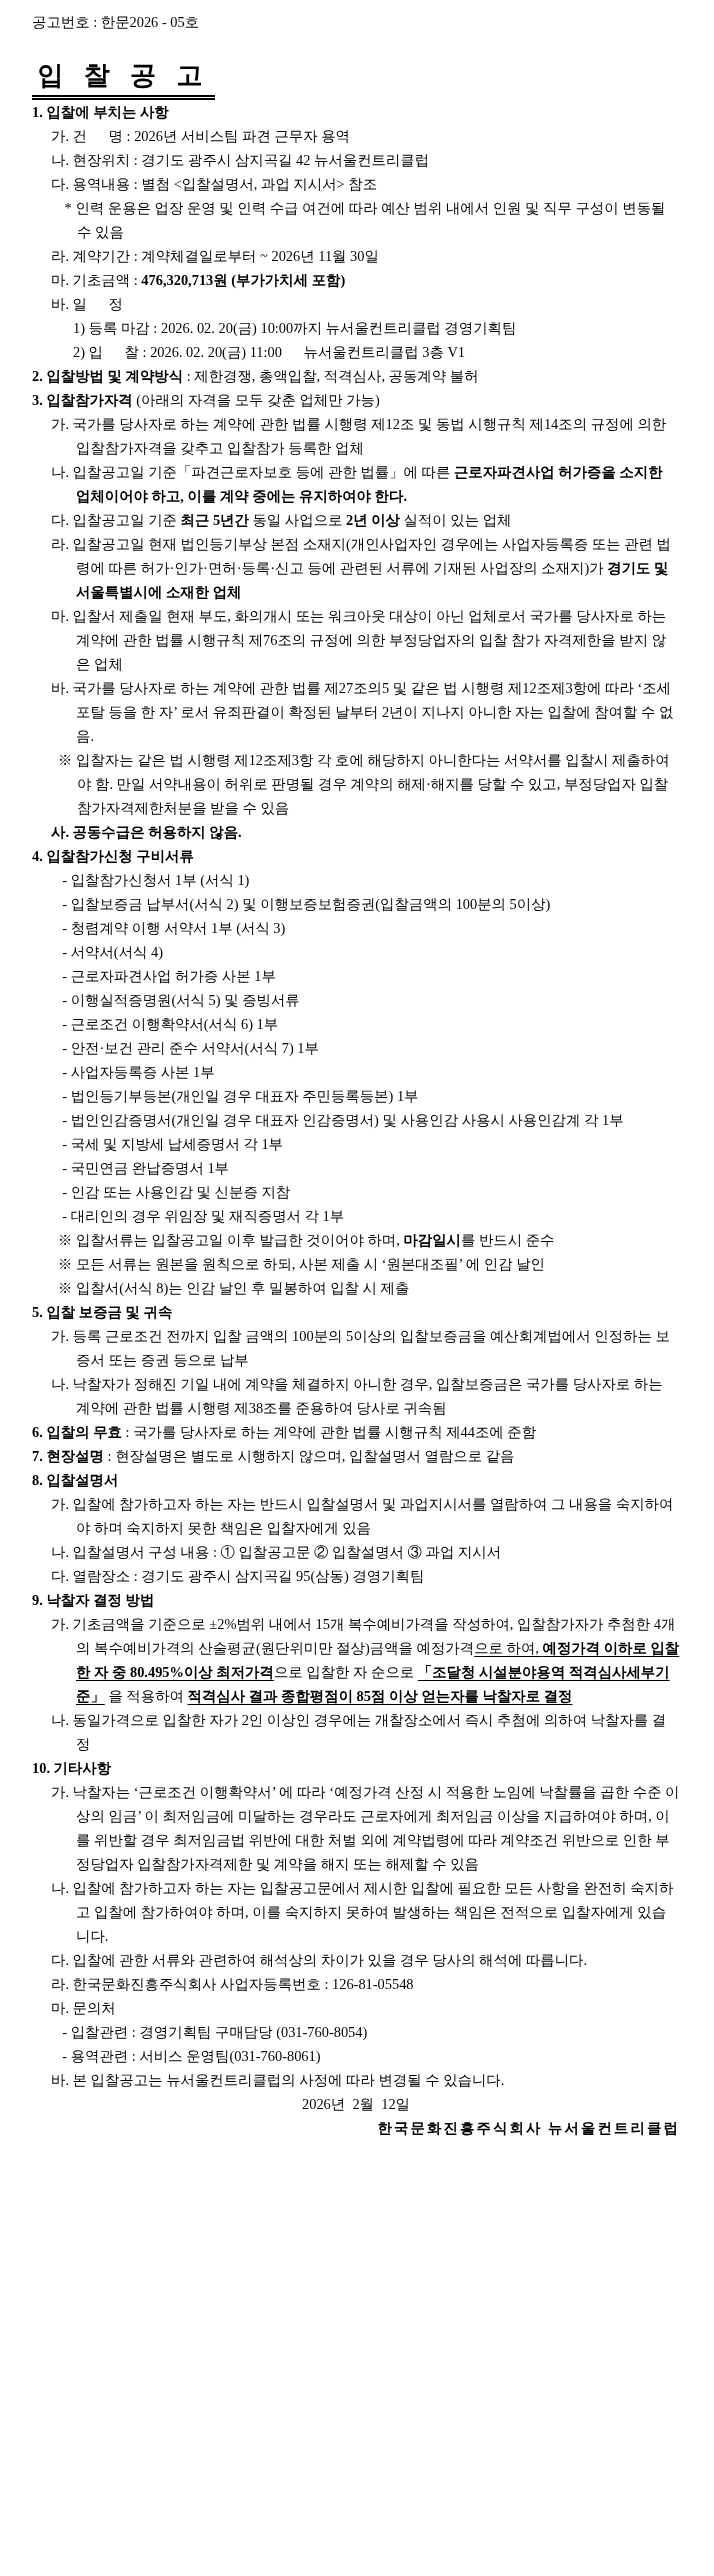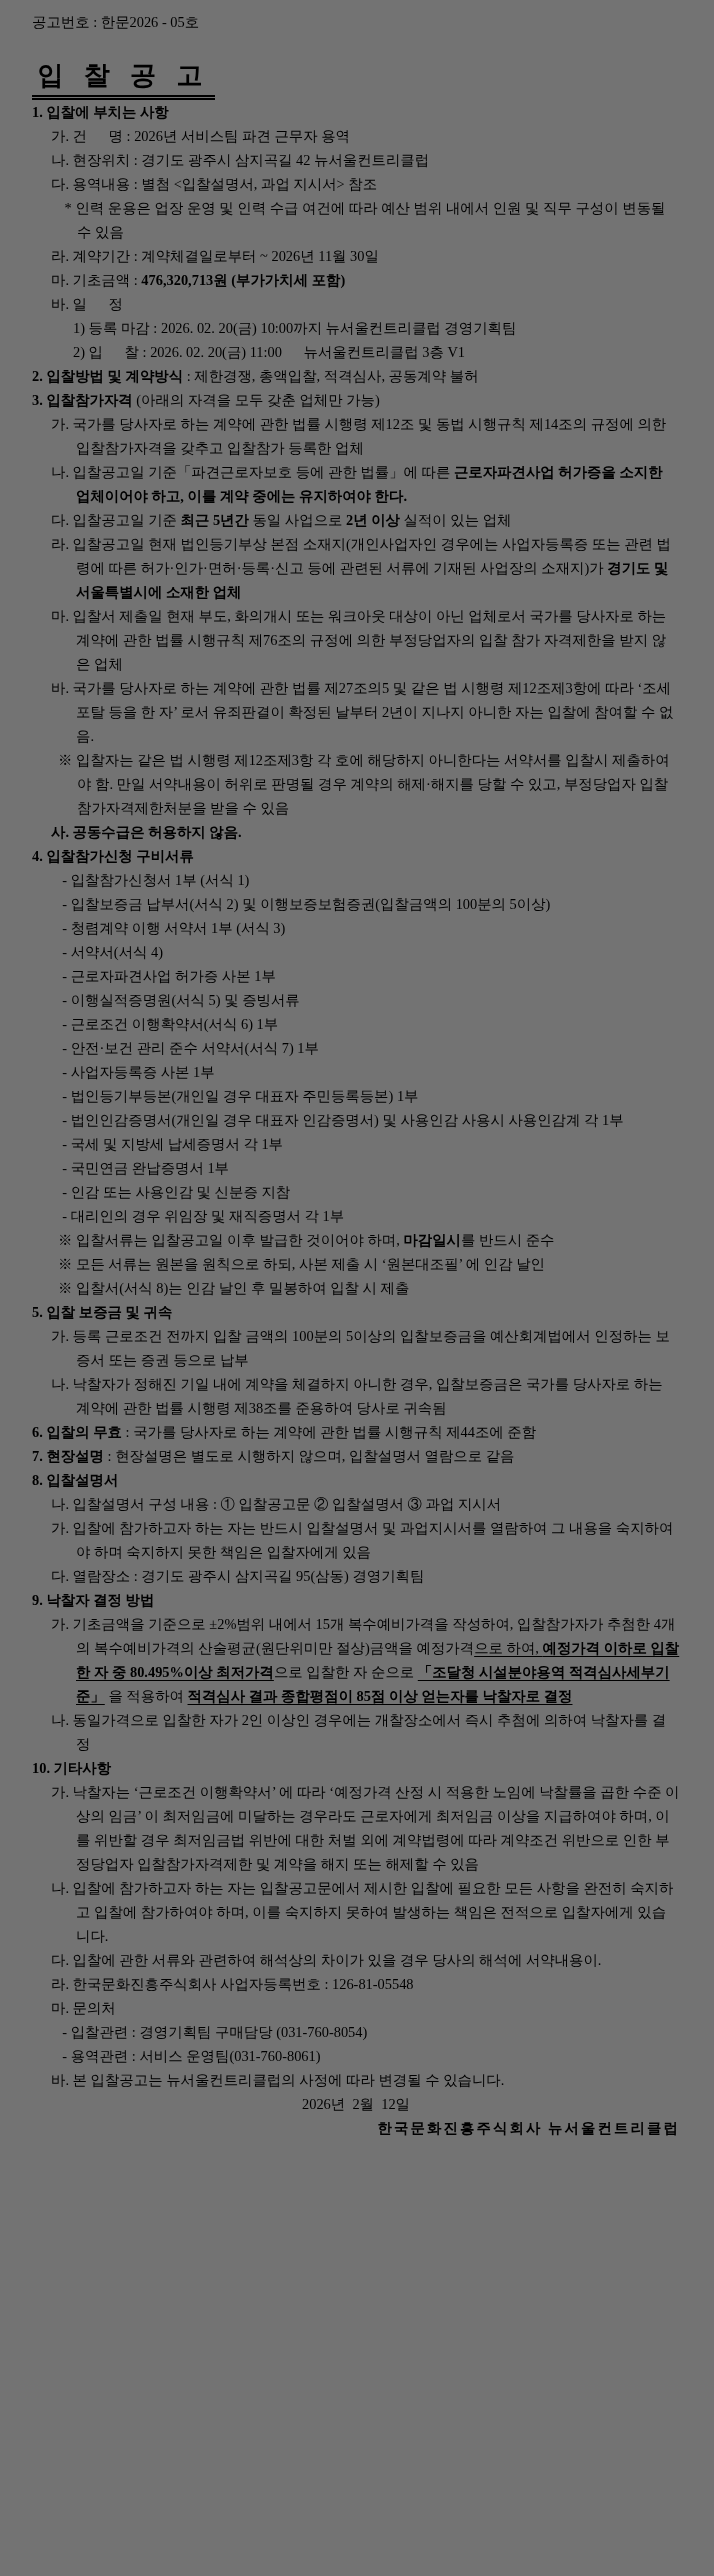--- a/index.html
+++ b/index.html
@@ -1,21 +1,21 @@
 <!DOCTYPE html>
 <html style="font-size:11px"><head>
 <meta charset="utf-8">
 <style>
   html,body{margin:0;padding:0;background:#e8e8e8;}
   .page{
     position:relative;
     width:714px;
     min-height:2576px;
     margin:0 auto;
-    background:#737373;
+    background:#ffffff;
     color:#000;
     font-family:"Liberation Serif","DejaVu Serif",serif;
     box-sizing:border-box;
     padding:9.6px 34px 131px 32px;
   }
   .page p{
     margin:0;
     white-space:pre-wrap;
     font-size:14.4px;
     line-height:24px;
@@ -97,30 +97,30 @@
       <p class="dash"><span>- 대리인의 경우 위임장 및 재직증명서 각 1부</span></p>
       <p class="note"><span>※ 입찰서류는 입찰공고일 이후 발급한 것이어야 하며, </span><span class="b">마감일시</span><span>를 반드시 준수</span></p>
       <p class="note"><span>※ 모든 서류는 원본을 원칙으로 하되, 사본 제출 시 ‘원본대조필’ 에 인감 날인</span></p>
       <p class="note"><span>※ 입찰서(서식 8)는 인감 날인 후 밀봉하여 입찰 시 제출</span></p>
       <p class="sec"><span class="b">5. 입찰 보증금 및 귀속</span></p>
       <p class="item"><span>가. 등록 근로조건 전까지 입찰 금액의 100분의 5이상의 입찰보증금을 예산회계법에서 인정하는 보증서 또는 증권 등으로 납부</span></p>
       <p class="item"><span>나. 낙찰자가 정해진 기일 내에 계약을 체결하지 아니한 경우, 입찰보증금은 국가를 당사자로 하는 계약에 관한 법률 시행령 제38조를 준용하여 당사로 귀속됨</span></p>
       <p class="sec"><span class="b">6. 입찰의 무효</span><span> : 국가를 당사자로 하는 계약에 관한 법률 시행규칙 제44조에 준함</span></p>
       <p class="sec"><span class="b">7. 현장설명</span><span> : 현장설명은 별도로 시행하지 않으며, 입찰설명서 열람으로 같음</span></p>
       <p class="sec"><span class="b">8. 입찰설명서</span></p>
+      <p class="item"><span>가. 입찰에 참가하고자 하는 자는 반드시 입찰설명서 및 과업지시서를 열람하여 그 내용을 숙지하여야 하며 숙지하지 못한 책임은 입찰자에게 있음</span></p>
       <p class="item"><span>나. 입찰설명서 구성 내용 : ① 입찰공고문 ② 입찰설명서 ③ 과업 지시서</span></p>
-      <p class="item"><span>가. 입찰에 참가하고자 하는 자는 반드시 입찰설명서 및 과업지시서를 열람하여 그 내용을 숙지하여야 하며 숙지하지 못한 책임은 입찰자에게 있음</span></p>
       <p class="item"><span>다. 열람장소 : 경기도 광주시 삼지곡길 95(삼동) 경영기획팀</span></p>
       <p class="sec"><span class="b">9. 낙찰자 결정 방법</span></p>
       <p class="item"><span>가. 기초금액을 기준으로 ±2%범위 내에서 15개 복수예비가격을 작성하여, 입찰참가자가 추첨한 4개의 복수예비가격의 산술평균(원단위미만 절상)금액을 예정가격</span><span class="u">으로 하여, </span><span class="b u">예정가격 이하로 입찰한 자 중 80.495%이상 최저가격</span><span>으로 입찰한 자 순으로 </span><span class="b u">「조달청 시설분야용역 적격심사세부기준」</span><span> 을 적용하여 </span><span class="b u">적격심사 결과 종합평점이 85점 이상 얻는자를 낙찰자로 결정</span></p>
       <p class="item"><span>나. 동일가격으로 입찰한 자가 2인 이상인 경우에는 개찰장소에서 즉시 추첨에 의하여 낙찰자를 결정</span></p>
       <p class="sec"><span class="b">10. 기타사항</span></p>
       <p class="item"><span>가. 낙찰자는 ‘근로조건 이행확약서’ 에 따라 ‘예정가격 산정 시 적용한 노임에 낙찰률을 곱한 수준 이상의 임금’ 이 최저임금에 미달하는 경우라도 근로자에게 최저임금 이상을 지급하여야 하며, 이를 위반할 경우 최저임금법 위반에 대한 처벌 외에 계약법령에 따라 계약조건 위반으로 인한 부정당업자 입찰참가자격제한 및 계약을 해지 또는 해제할 수 있음</span></p>
       <p class="item"><span>나. 입찰에 참가하고자 하는 자는 입찰공고문에서 제시한 입찰에 필요한 모든 사항을 완전히 숙지하고 입찰에 참가하여야 하며, 이를 숙지하지 못하여 발생하는 책임은 전적으로 입찰자에게 있습니다.</span></p>
-      <p class="item"><span>다. 입찰에 관한 서류와 관련하여 해석상의 차이가 있을 경우 당사의 해석에 서약내용이.</span></p>
+      <p class="item"><span>다. 입찰에 관한 서류와 관련하여 해석상의 차이가 있을 경우 당사의 해석에 따릅니다.</span></p>
       <p class="item"><span>라. 한국문화진흥주식회사 사업자등록번호 : 126-81-05548</span></p>
       <p class="item"><span>마. 문의처</span></p>
       <p class="dash"><span>- 입찰관련 : 경영기획팀 구매담당 (031-760-8054)</span></p>
       <p class="dash"><span>- 용역관련 : 서비스 운영팀(031-760-8061)</span></p>
       <p class="item"><span>바. 본 입찰공고는 뉴서울컨트리클럽의 사정에 따라 변경될 수 있습니다.</span></p>
     </div>
   <p class="date-line">2026년  2월  12일</p>
   <p class="company">한국문화진흥주식회사 뉴서울컨트리클럽</p>
 </div>
 

